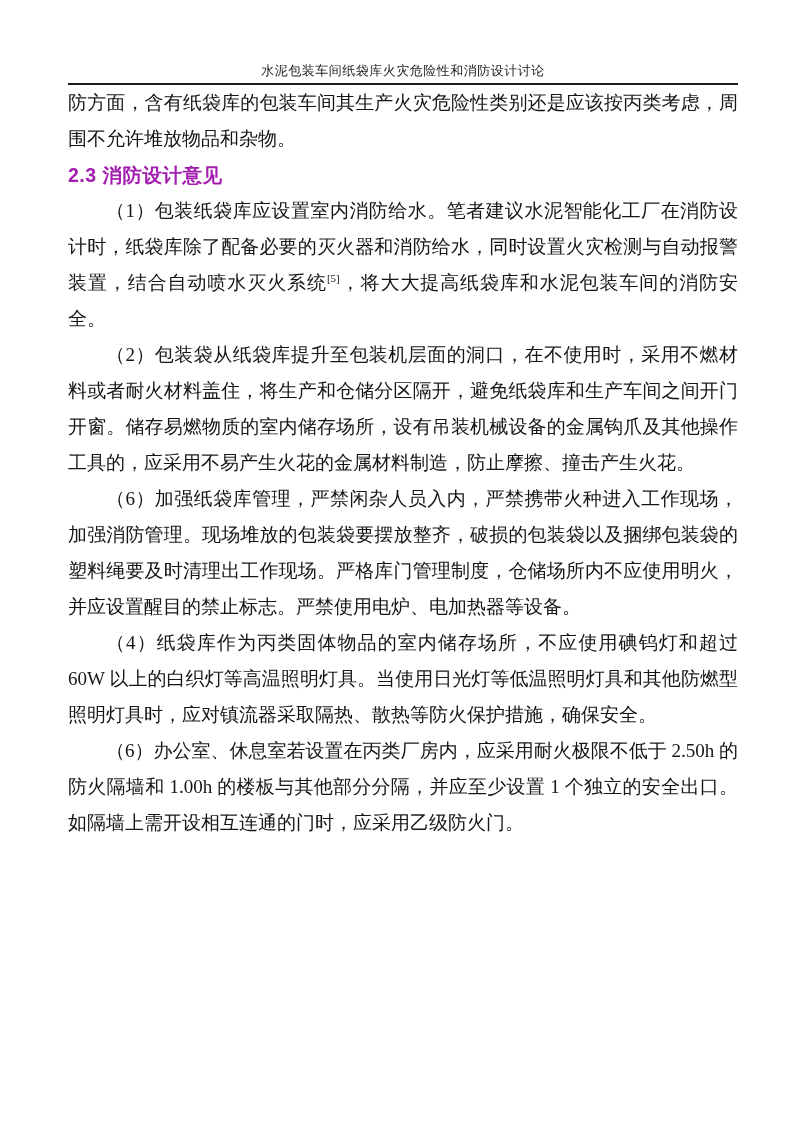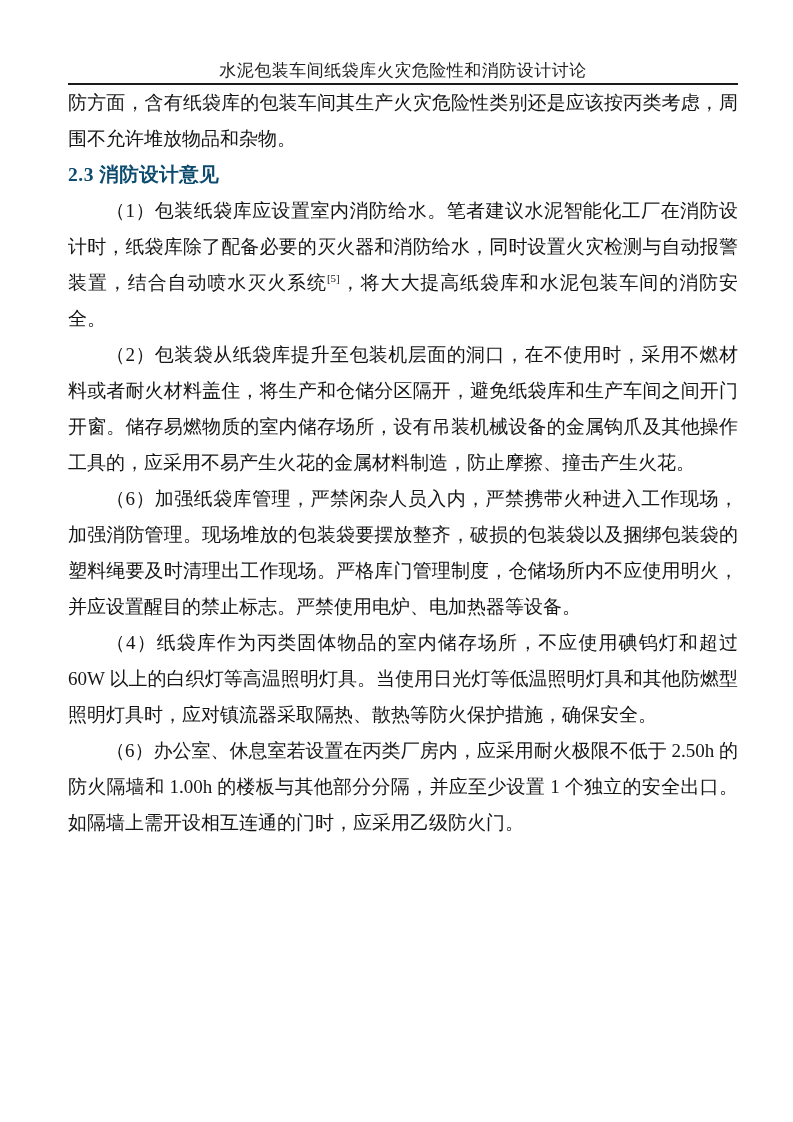--- a/index.html
+++ b/index.html
@@ -16,43 +16,43 @@
     position: relative;
   }
   .content {
     position: absolute;
     left: 68px; top: 0;
     width: 670px;
   }
   .running-header { padding-top: 61px; }
   .running-title {
     text-align: center;
-    font-size: 17px;
+    font-size: 13px;
     line-height: 19px;
     color: #1c1c1c;
     letter-spacing: 0.5px;
   }
   .header-rule {
     margin-top: 3px;
     border-bottom: 2px solid #1b1b1b;
   }
   .body-text {
     font-size: 19px;
     line-height: 36px;
     color: #151515;
     text-align: justify;
   }
   .para { margin: 0; text-align: justify; }
   .para.indent { text-indent: 2em; }
   .section-heading {
     font-size: 19.5px;
     font-weight: bold;
     line-height: 36px;
-    color: #0c4a6e;
-    font-family: Liberation Serif, serif;
+    color: #a21caf;
+    font-family: Liberation Sans, sans-serif;
     letter-spacing: 0.5px;
   }
   sup.citation {
     font-size: 11px;
     line-height: 0;
     vertical-align: super;
   }
   .footer {
     position: absolute;
     left: 66px; top: 1033px;

